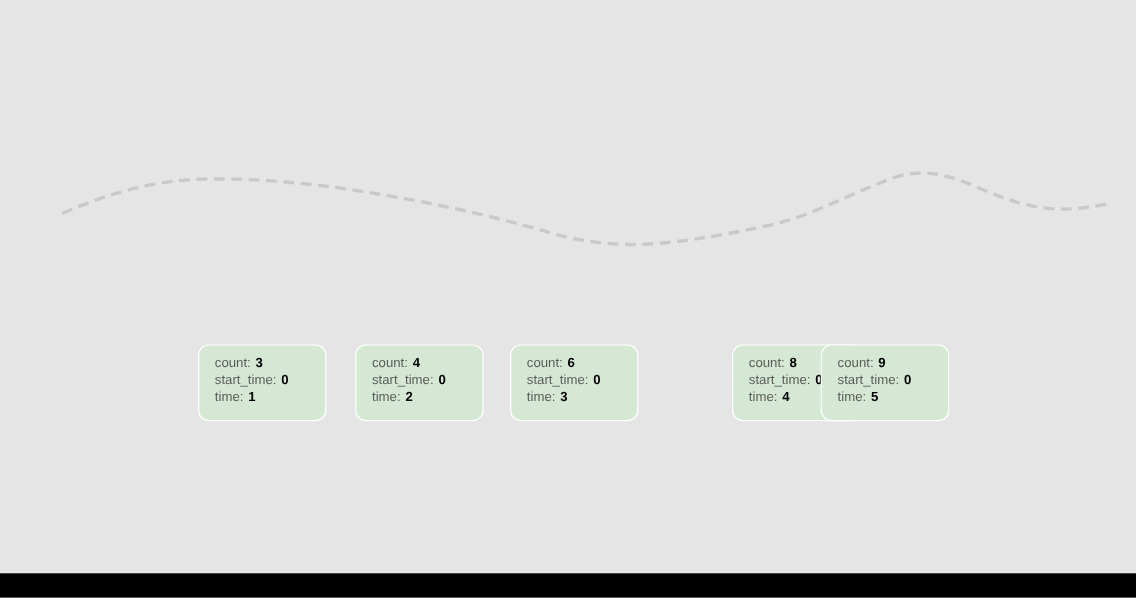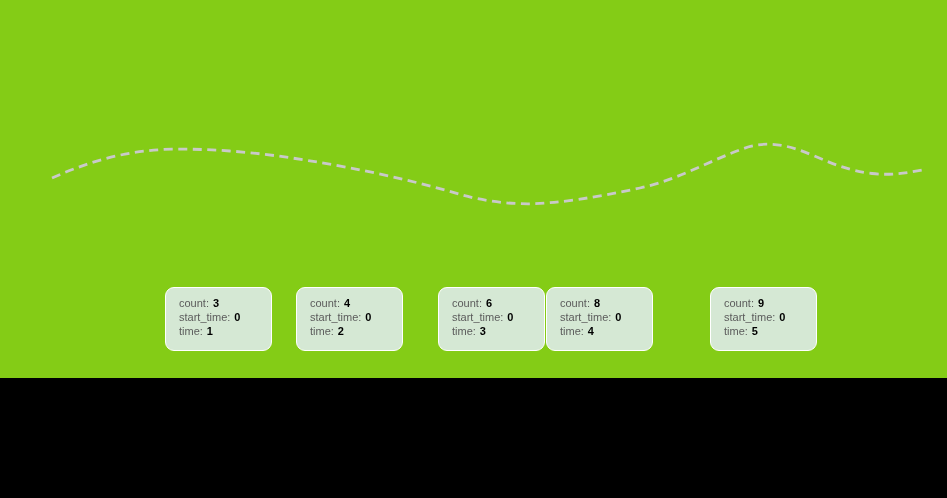--- a/index.html
+++ b/index.html
@@ -39,49 +39,49 @@
   }
   .val {
     color: var(--value-color, #000000);
     font-weight: bold;
     margin-left: 4px;
   }
 </style>
 </head>
 <body>
 
-<div class="canvas" style="background: #84cc16; width: 947px; height: 378px; text-decoration: underline; --box-fill: #d5e8d4; --box-border: #ffffff; --label-color: #5b5b5b; --value-color: #000000;">
+<div class="canvas" style="background: #e5e5e5; width: 947px; height: 478px; text-decoration: underline; --box-fill: #d5e8d4; --box-border: #ffffff; --label-color: #5b5b5b; --value-color: #000000;">
 
   <svg class="curve-svg" width="947" height="498">
     <path fill="none" d="M52,178 C88,162 126,150 172,149.2 C218,148.6 262,153 308,160.5 C358,168.5 412,180 462,195 C482,200.5 505,203.8 528,203.8 C558,203.6 598,197 640,188 C678,180 710,160 748,147 C768,141.5 786,144 812,155 C832,163.5 848,170.5 872,173.5 C892,175.8 908,172.5 926,169.5" stroke="#c9c9c9" stroke-width="2.8" stroke-dasharray="9 5.5"></path>
   </svg>
 
   <div class="frame-box" style="left:165px">
     <span class="field-line"><span class="lbl">count:</span><span class="val">3</span></span>
     <span class="field-line"><span class="lbl">start_time:</span><span class="val">0</span></span>
     <span class="field-line"><span class="lbl">time:</span><span class="val">1</span></span>
   </div>
 
   <div class="frame-box" style="left:296px">
     <span class="field-line"><span class="lbl">count:</span><span class="val">4</span></span>
     <span class="field-line"><span class="lbl">start_time:</span><span class="val">0</span></span>
     <span class="field-line"><span class="lbl">time:</span><span class="val">2</span></span>
   </div>
 
-  <div class="frame-box" style="left:438px">
+  <div class="frame-box" style="left:425px">
     <span class="field-line"><span class="lbl">count:</span><span class="val">6</span></span>
     <span class="field-line"><span class="lbl">start_time:</span><span class="val">0</span></span>
     <span class="field-line"><span class="lbl">time:</span><span class="val">3</span></span>
   </div>
 
-  <div class="frame-box" style="left:546px">
+  <div class="frame-box" style="left:610px">
     <span class="field-line"><span class="lbl">count:</span><span class="val">8</span></span>
     <span class="field-line"><span class="lbl">start_time:</span><span class="val">0</span></span>
     <span class="field-line"><span class="lbl">time:</span><span class="val">4</span></span>
   </div>
 
-  <div class="frame-box" style="left:710px">
+  <div class="frame-box" style="left:684px">
     <span class="field-line"><span class="lbl">count:</span><span class="val">9</span></span>
     <span class="field-line"><span class="lbl">start_time:</span><span class="val">0</span></span>
     <span class="field-line"><span class="lbl">time:</span><span class="val">5</span></span>
   </div>
 
 </div>
 
 </body></html>

